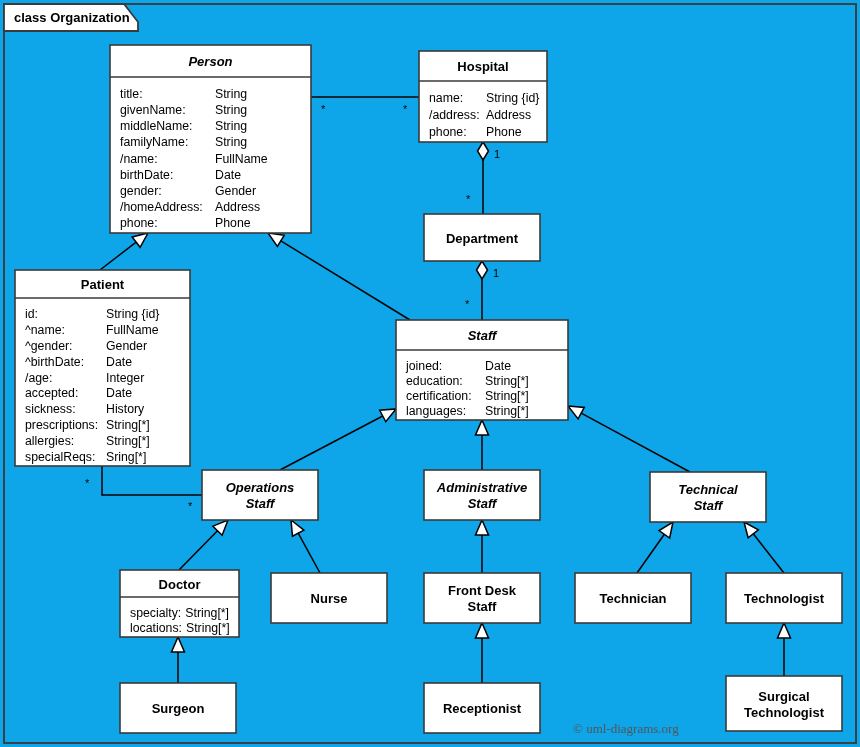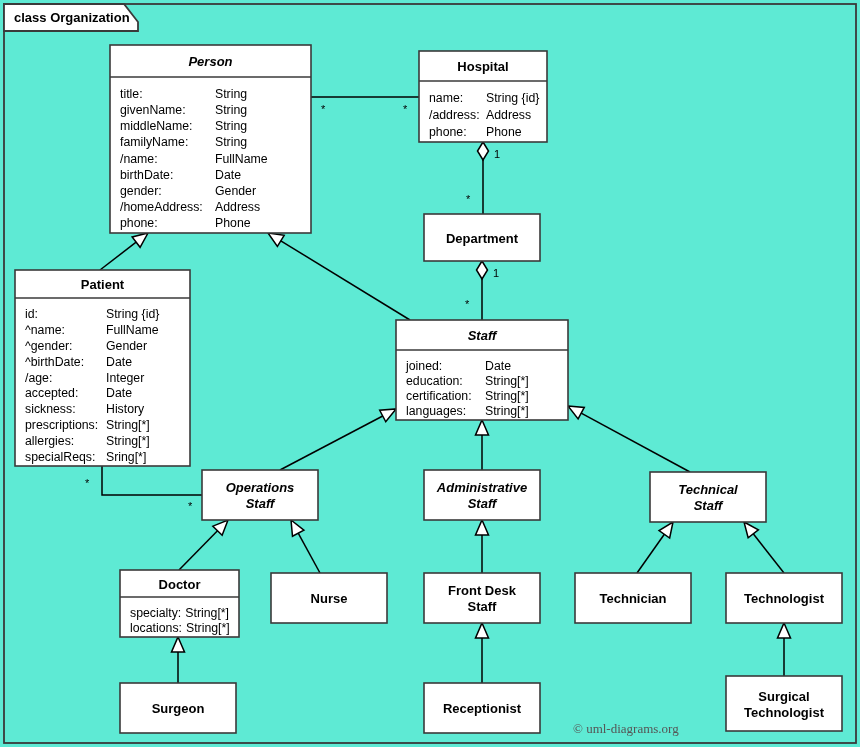--- a/index.html
+++ b/index.html
@@ -1,17 +1,17 @@
 <!DOCTYPE html>
 <html><head>
 <meta charset="utf-8">
 <style>
   html,body{margin:0;padding:0;background:#ffffff;}
   body{font-family:"Liberation Sans",sans-serif;}
-  #stage{position:relative;width:860px;height:747px;background:#5eead4;overflow:hidden;}
+  #stage{position:relative;width:860px;height:747px;background:#0ea5e9;overflow:hidden;}
   svg{display:block;}
   .cls-box{fill:#ffffff;stroke:#3a3a3a;stroke-width:1.6;}
   .cls-sep{stroke:#3a3a3a;stroke-width:1.4;}
   .cls-name{font-family:"Liberation Sans",sans-serif;font-size:13px;font-weight:bold;fill:#000;text-anchor:middle;}
   .cls-name.abstract{font-style:italic;}
   .attr{font-family:"Liberation Sans",sans-serif;font-size:12.3px;fill:#000;}
   .mult{font-family:"Liberation Sans",sans-serif;font-size:11px;fill:#000;}
   .link{stroke:#000;stroke-width:1.5;fill:none;}
   .arrow-head{fill:#ffffff;stroke:#000;stroke-width:1.5;stroke-linejoin:miter;}
   .diamond{fill:#ffffff;stroke:#000;stroke-width:1.5;}

